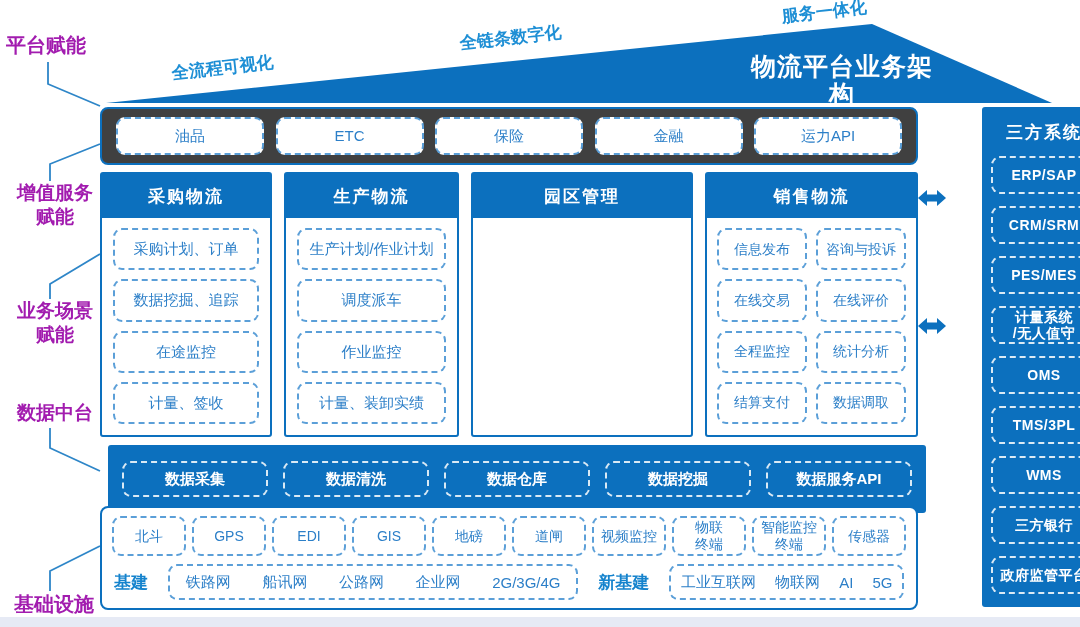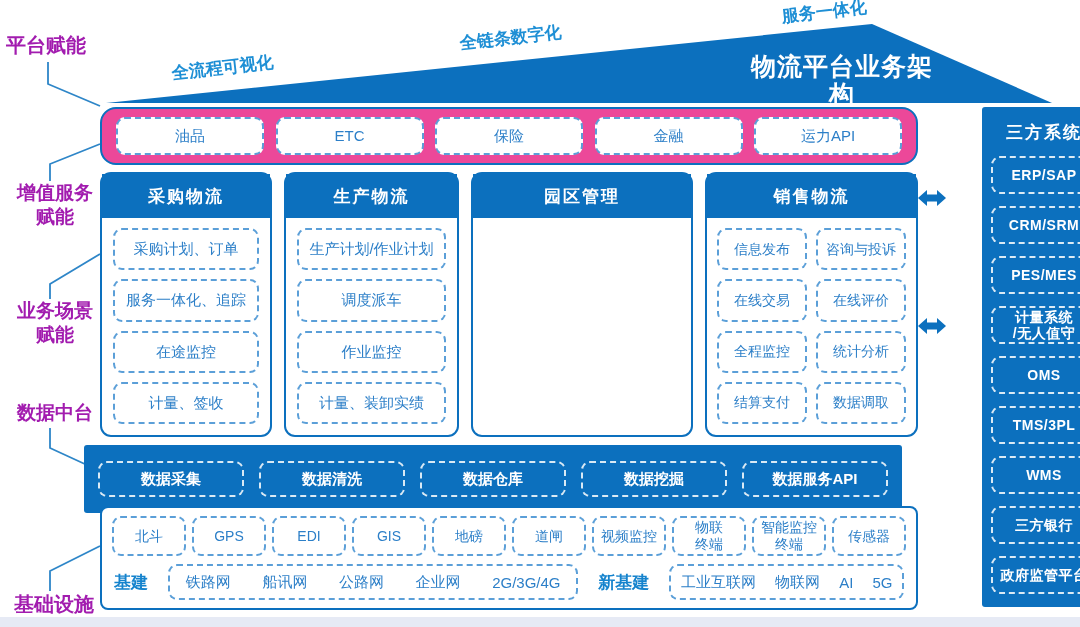--- a/index.html
+++ b/index.html
@@ -25,39 +25,39 @@
         white-space:pre-line;font-size:15px;line-height:1.2;box-sizing:border-box;
         background:#ffffff;}
   
   .wbox{border:2px dashed rgba(255,255,255,.85);border-radius:9px;color:#ffffff;
         display:flex;align-items:center;justify-content:center;text-align:center;
         white-space:pre-line;font-weight:bold;font-size:15px;line-height:1.15;
         box-sizing:border-box;}
 
   
   .row1{left:100px;top:107px;width:818px;height:58px;border:2px solid #0C70BE;
-        border-radius:16px;background:#ec4899;display:flex;align-items:center;
+        border-radius:8px;background:#404040;display:flex;align-items:center;
         justify-content:space-between;padding:0 14px;box-sizing:border-box;z-index:1;}
   .row1 .dbox{width:148px;height:38px;}
 
   
   .cols{left:100px;top:172px;width:818px;height:265px;display:flex;gap:12px;z-index:1;}
-  .col{border:2px solid #0C70BE;border-radius:11px;background:#fff;display:flex;
+  .col{border:2px solid #0C70BE;border-radius:3px;background:#fff;display:flex;
        flex-direction:column;box-sizing:border-box;}
   .col-head{height:44px;background:#0C70BE;color:#fff;font-weight:bold;font-size:17px;
             letter-spacing:2px;display:flex;align-items:center;justify-content:center;}
   .col-items{flex:1;display:flex;flex-direction:column;gap:9px;padding:10px 11px 11px;justify-content:center;}
   .col-items .dbox{flex:1;}
   .col-grid{flex:1;display:grid;grid-template-columns:1fr 1fr;grid-auto-rows:1fr;
             gap:9px;padding:10px 10px 11px;}
   .col-grid .dbox{font-size:14px;}
   .c1{width:172px;} .c2{width:175px;} .c3{width:222px;} .c4{width:213px;}
 
   
-  .datarow{left:84px;top:445px;width:818px;height:68px;background:#0C70BE;
+  .datarow{left:108px;top:445px;width:818px;height:68px;background:#0C70BE;
            border-radius:3px;display:flex;align-items:center;justify-content:space-between;
            padding:0 14px;box-sizing:border-box;z-index:1;}
   .datarow .wbox{width:146px;height:36px;}
 
   
   .infra{left:100px;top:506px;width:818px;height:104px;border:2px solid #0C70BE;
          border-radius:8px;background:#fff;box-sizing:border-box;display:flex;
          flex-direction:column;z-index:1;}
   .infra-devices{display:flex;gap:6px;padding:8px 10px 4px;flex:1;}
   .infra-devices .dbox{flex:1;font-size:14px;height:40px;}
@@ -114,21 +114,21 @@
   <div class="dbox">金融</div>
   <div class="dbox">运力API</div>
 </div>
 
 <div class="abs cols">
 
   <div class="col c1">
     <div class="col-head">采购物流</div>
     <div class="col-items">
       <div class="dbox">采购计划、订单</div>
-      <div class="dbox">服务一体化、追踪</div>
+      <div class="dbox">数据挖掘、追踪</div>
       <div class="dbox">在途监控</div>
       <div class="dbox">计量、签收</div>
     </div>
   </div>
 
   <div class="col c2">
     <div class="col-head">生产物流</div>
     <div class="col-items">
       <div class="dbox">生产计划/作业计划</div>
       <div class="dbox">调度派车</div>

